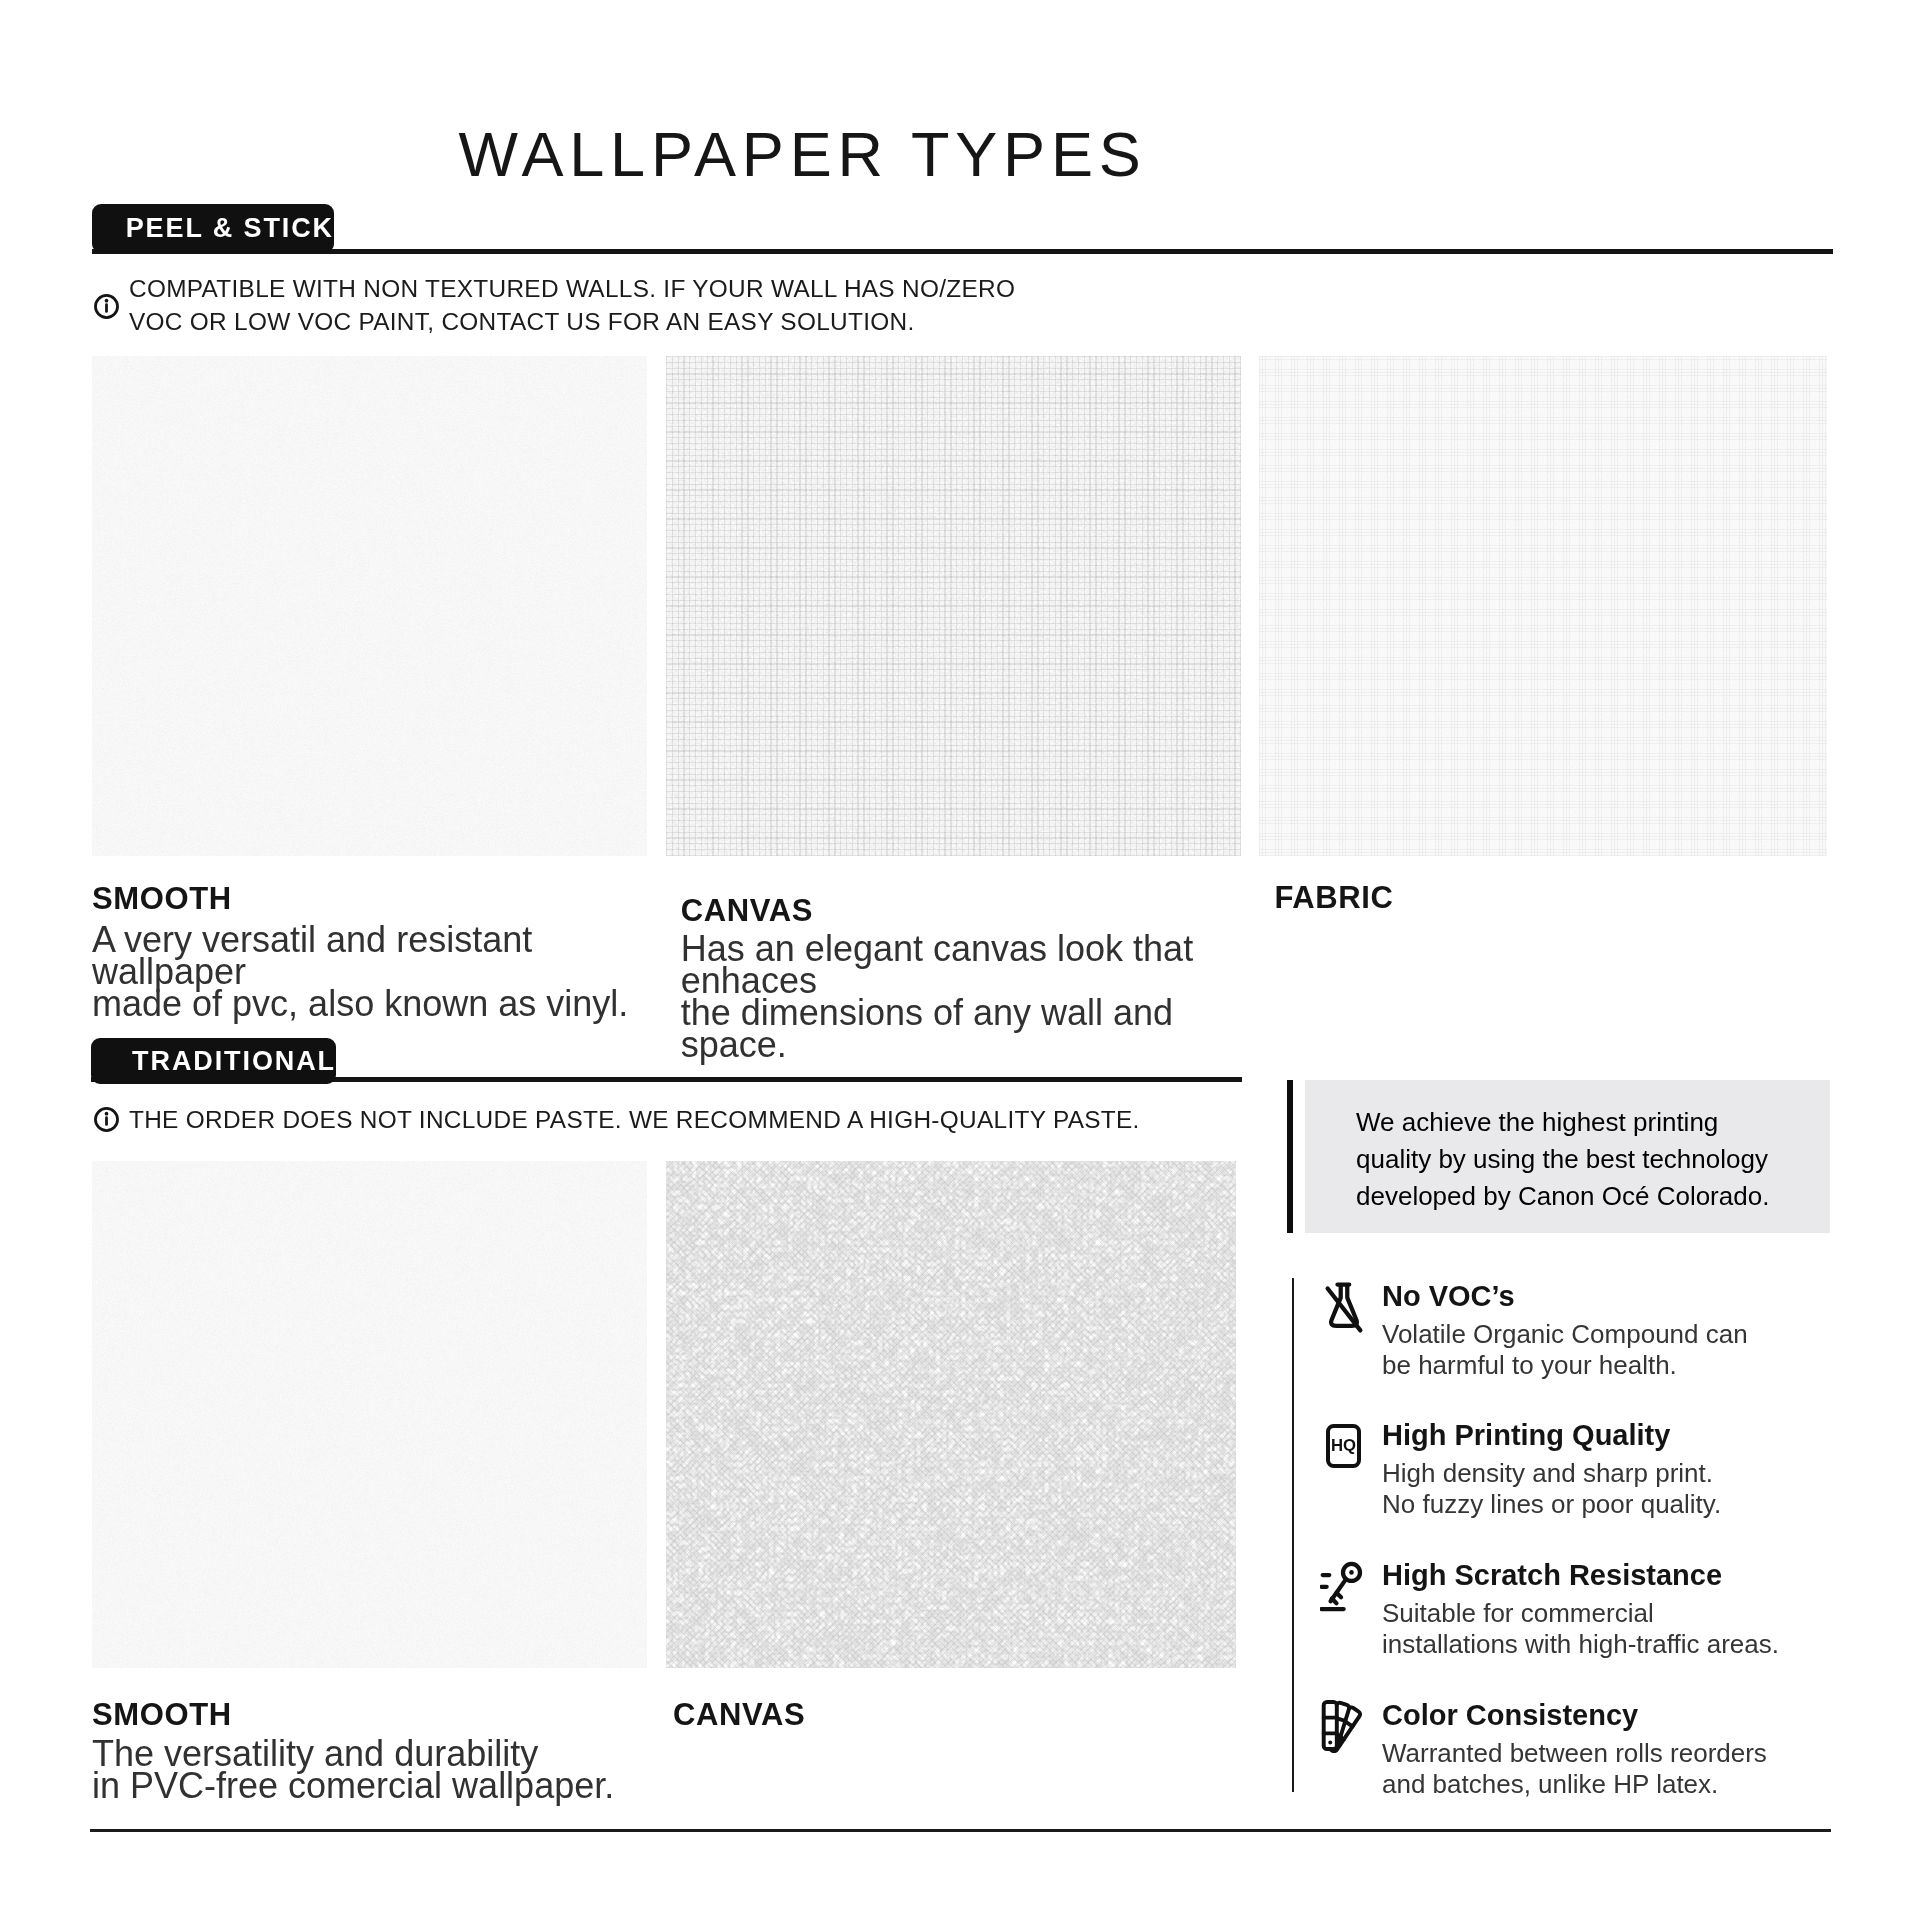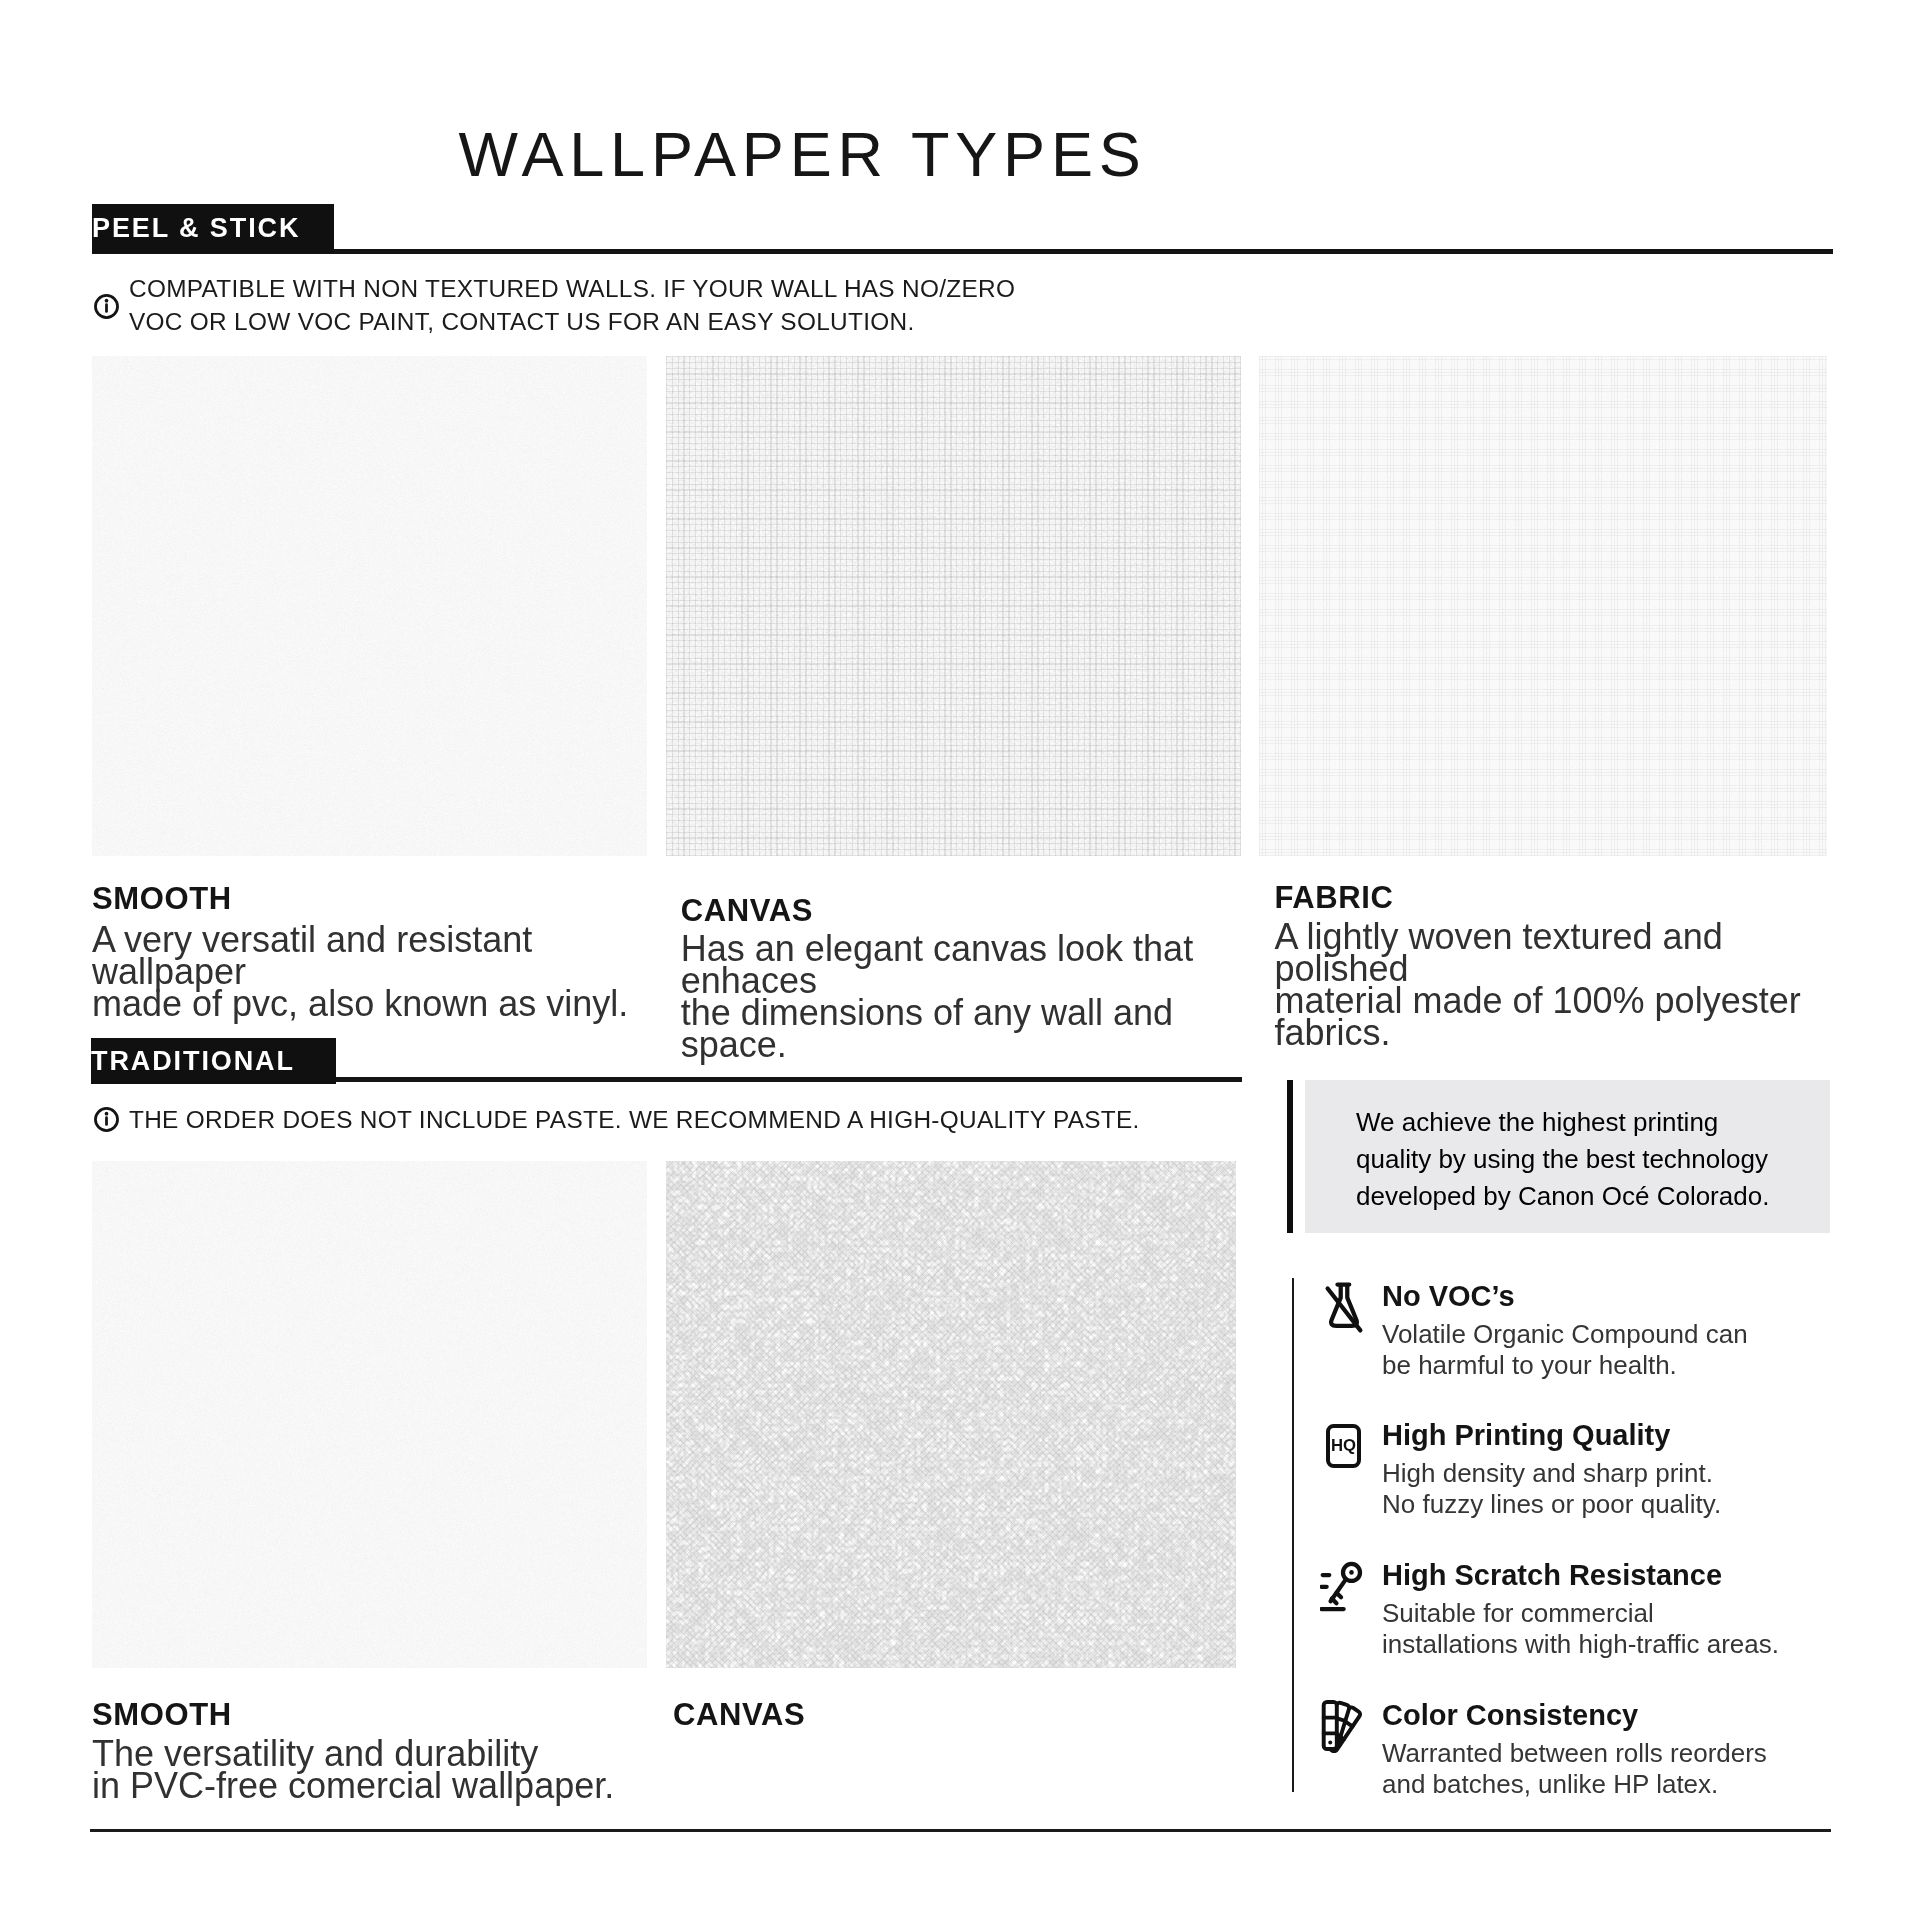--- a/index.html
+++ b/index.html
@@ -3,21 +3,21 @@
 <meta charset="utf-8">
 <style>
   html,body{margin:0;padding:0;background:#ffffff;}
   body{width:1926px;height:1926px;font-family:"Liberation Sans","DejaVu Sans",sans-serif;color:#141414;}
   #page-root{position:relative;width:1926px;height:1926px;background:#ffffff;overflow:hidden;}
 
   .page-title{position:absolute;left:411px;top:76px;width:783px;text-align:center;
     font-size:63px;font-weight:400;letter-spacing:5.8px;color:#161616;white-space:nowrap;}
 
   .section-label-box{position:absolute;background:#101010;color:#ffffff;display:flex;
-    align-items:center;justify-content:flex-start;font-weight:700;letter-spacing:1.9px;z-index:2;}
+    align-items:center;justify-content:flex-end;font-weight:700;letter-spacing:1.9px;z-index:2;border-radius:9px;}
   .rule{position:absolute;background:#141414;}
 
   .info-note{position:absolute;display:flex;align-items:flex-start;}
   .note-text{white-space:pre-line;font-size:24.4px;line-height:33px;letter-spacing:0.3px;color:#1b1b1b;}
 
   .card{position:absolute;}
   .swatch{position:absolute;left:0;top:0;width:100%;background:#f0f0f1;overflow:hidden;}
   .tex{position:absolute;left:0;top:0;width:100%;height:100%;display:block;}
   .weave{position:absolute;left:0;top:0;width:100%;height:100%;}
   .weave-canvas{background-image:
@@ -105,22 +105,20 @@
       <svg class="tex" preserveAspectRatio="none" viewBox="0 0 884 779" width="568" height="500">
         <filter id="t-fb1" x="0" y="0" width="100%" height="100%">
           <feTurbulence type="fractalNoise" baseFrequency="0.5" numOctaves="2" seed="4" stitchTiles="stitch"></feTurbulence>
           <feColorMatrix type="matrix" values="0 0 0.10 0 0.90  0 0 0.10 0 0.90  0 0 0.10 0 0.90  0 0 0 0 1"></feColorMatrix>
         </filter>
         <rect width="100%" height="100%" filter="url(#t-fb1)"></rect>
       </svg>
       <div class="weave weave-fabric"></div>
     </div>
     <h3 class="swatch-name" style="left:15.4px;top:524px;">FABRIC</h3>
-    <p class="swatch-desc" style="left:15.4px;top:565px;">A lightly woven textured and polished
-material made of 100% polyester fabrics.</p>
   </div>
 
   <div class="section-label-box" style="left:91px;top:1038px;width:245px;height:46px;font-size:27px;">
     <span>TRADITIONAL</span>
   </div>
   <div class="rule" style="left:91px;top:1077px;width:1151px;height:4.5px;"></div>
 
   <div class="info-note" style="left:93px;top:1103px;">
     <svg width="27" height="27" viewBox="0 0 44 44" style="margin:2.6px 9px 0 0;flex:none;">
       <circle cx="22" cy="22" r="18" fill="none" stroke="#141414" stroke-width="4.5"></circle>

